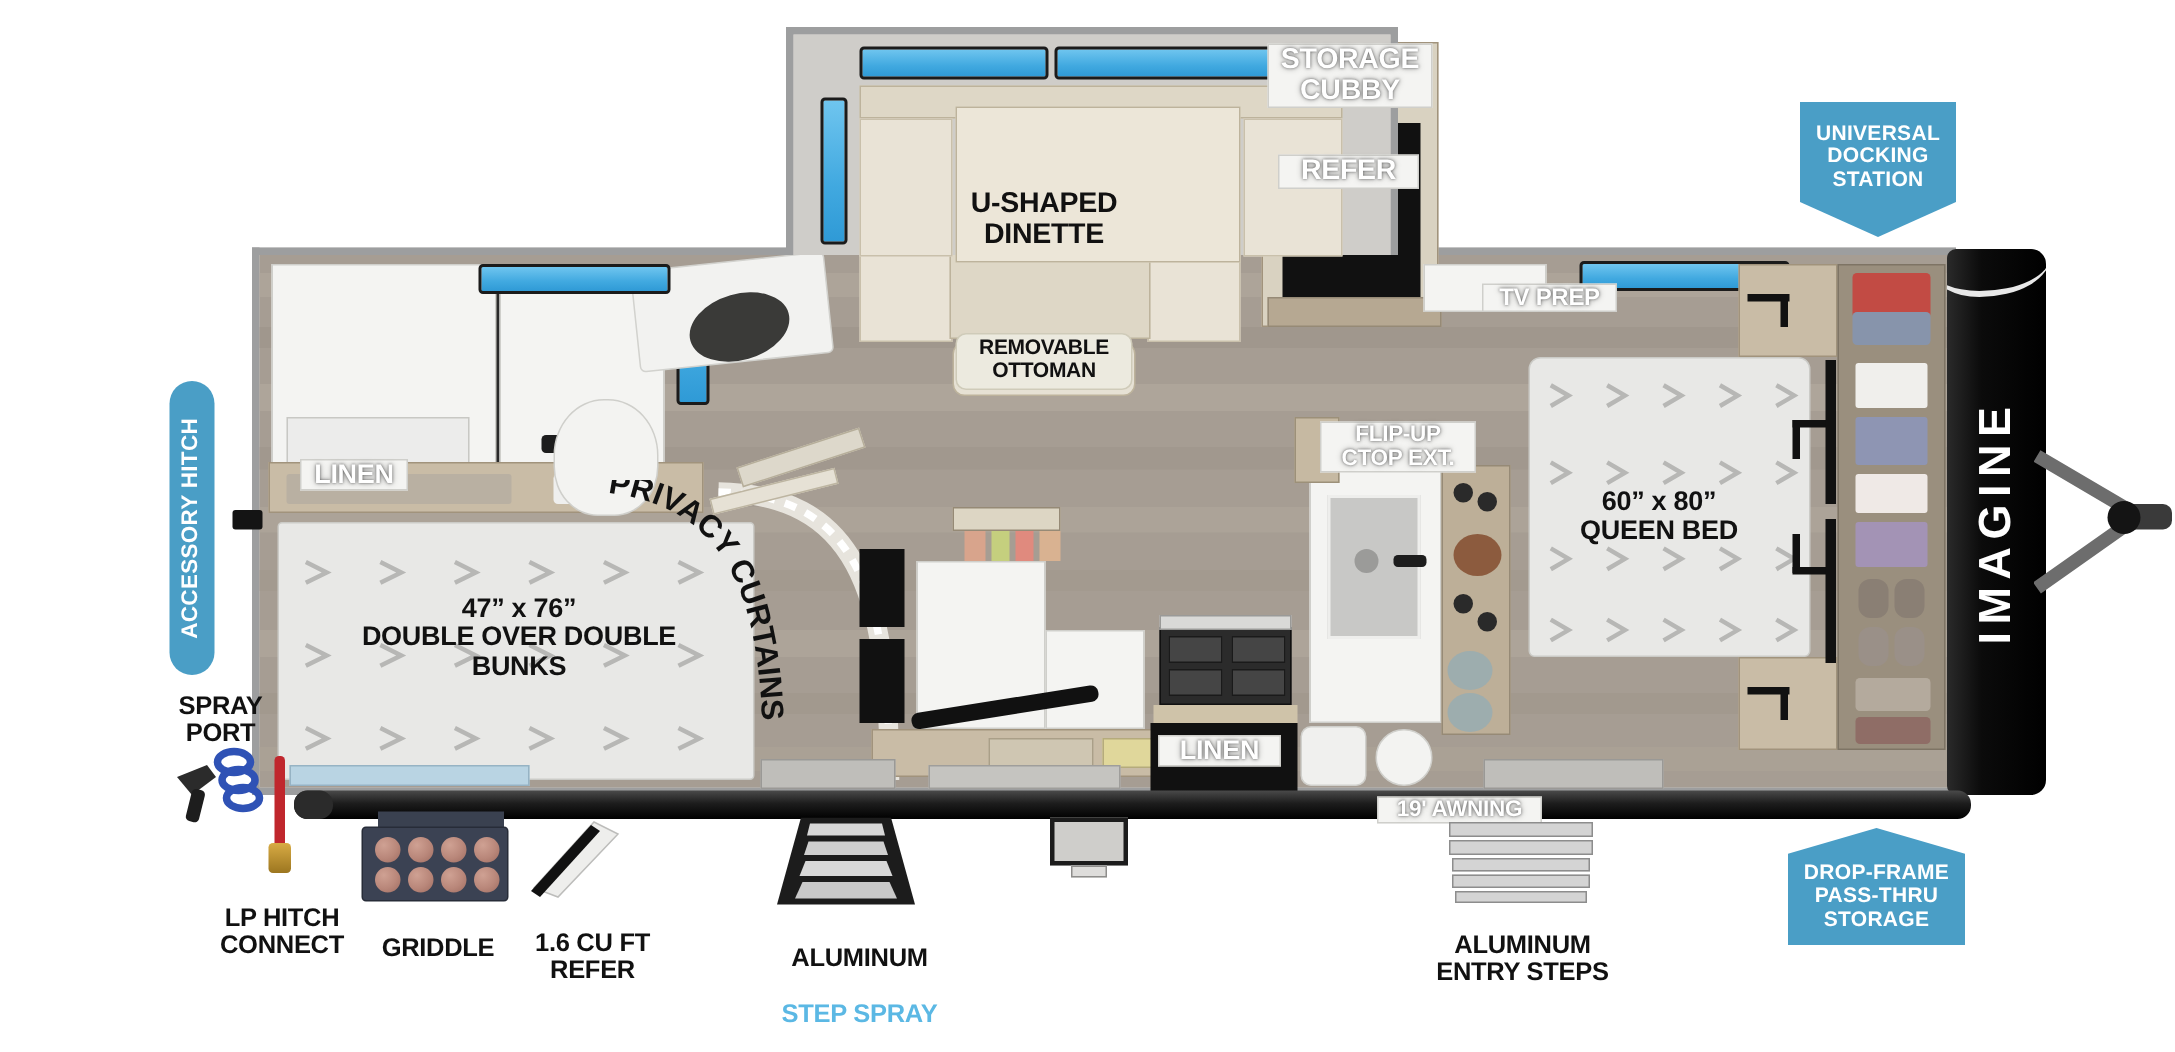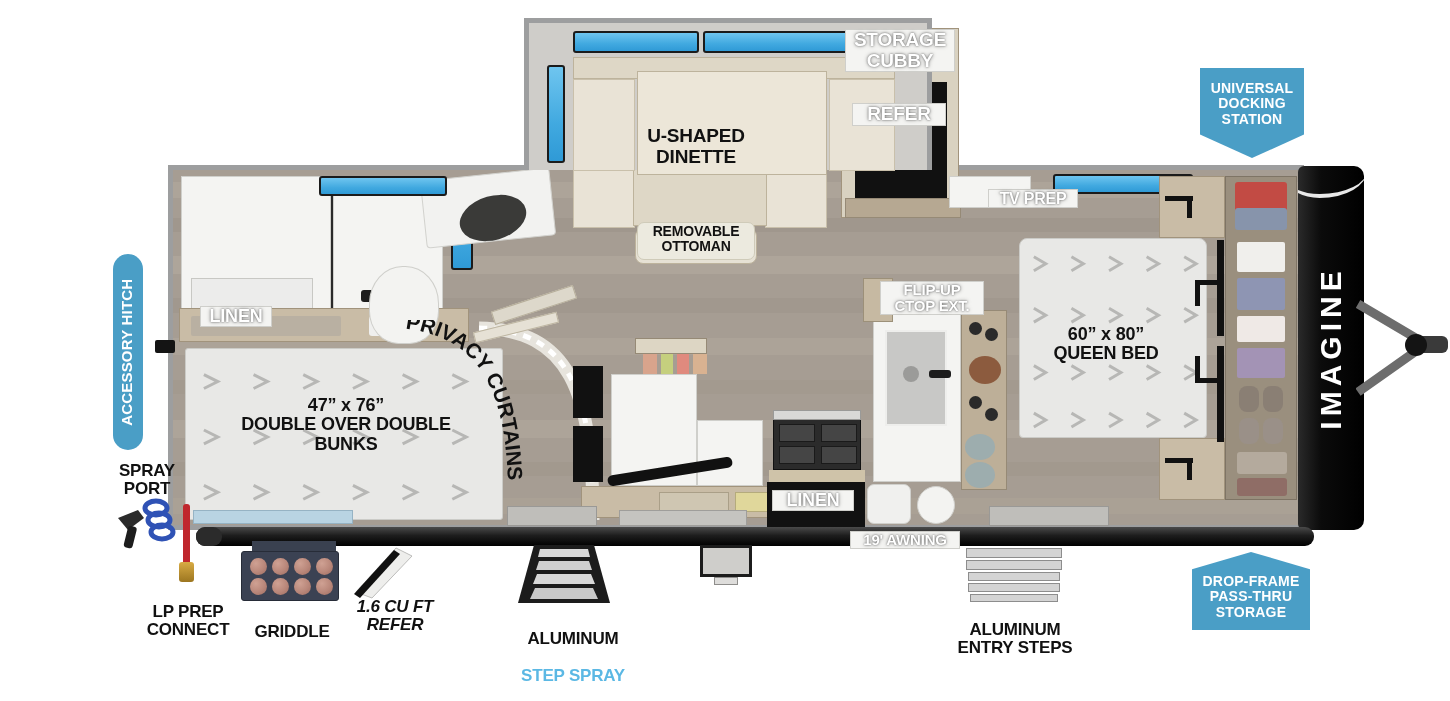--- a/index.html
+++ b/index.html
@@ -380,56 +380,56 @@
   </div>
 
   <svg id="tongue" viewBox="0 0 96 96">
     <path d="M2 4 L70 44 L2 92" fill="none" stroke="#6d6d6d" stroke-width="9"></path>
     <rect x="58" y="36" width="34" height="17" rx="6" fill="#3a3a3a"></rect>
     <circle cx="60" cy="45" r="11" fill="#141414"></circle>
   </svg>
 
   <div id="awning"></div>
   <div id="awning-cap"></div>
-  <div class="lbl white" style="left:850px;top:531px;width:110px;font-size:15px;">19' AWNING</div>
+  <div class="lbl white" style="left:918px;top:531px;width:110px;font-size:15px;">19' AWNING</div>
 
   <svg class="abs" style="left:112px;top:496px;width:86px;height:62px;" viewBox="0 0 86 62">
     <path d="M6 22 L26 14 L32 22 L16 34 Z" fill="#2b2b2b"></path>
     <rect x="14" y="30" width="9" height="22" rx="3" fill="#1d1d1d" transform="rotate(14 18 40)"></rect>
     <g fill="none" stroke="#2f52b5" stroke-width="5">
       <ellipse cx="44" cy="12" rx="11" ry="7"></ellipse>
       <ellipse cx="47" cy="24" rx="11" ry="7"></ellipse>
       <ellipse cx="50" cy="36" rx="11" ry="7"></ellipse>
     </g>
   </svg>
   <div class="lbl dark" style="left:104px;top:462px;width:86px;font-size:17px;">SPRAY
 PORT</div>
 
   <div class="abs" style="left:183px;top:504px;width:7px;height:62px;background:#c0272d;border-radius:3px;"></div>
   <div class="abs" style="left:179px;top:562px;width:15px;height:20px;background:linear-gradient(180deg,#d8ab44,#9c7620);border-radius:3px;"></div>
-  <div class="lbl dark" style="left:140px;top:603px;width:96px;font-size:17px;">LP PREP
+  <div class="lbl dark" style="left:140px;top:603px;width:96px;font-size:17px;">LP HITCH
 CONNECT</div>
 
   <div class="abs" style="left:252px;top:541px;width:84px;height:12px;background:#3a4150;"></div>
   <div class="abs" style="left:241px;top:551px;width:98px;height:50px;background:#3b4253;border:1px solid #272c38;border-radius:3px;"></div>
   <div class="burner" style="left:250px;top:558px;width:17px;height:17px;"></div>
   <div class="burner" style="left:272px;top:558px;width:17px;height:17px;"></div>
   <div class="burner" style="left:294px;top:558px;width:17px;height:17px;"></div>
   <div class="burner" style="left:316px;top:558px;width:17px;height:17px;"></div>
   <div class="burner" style="left:250px;top:578px;width:17px;height:17px;"></div>
   <div class="burner" style="left:272px;top:578px;width:17px;height:17px;"></div>
   <div class="burner" style="left:294px;top:578px;width:17px;height:17px;"></div>
   <div class="burner" style="left:316px;top:578px;width:17px;height:17px;"></div>
   <div class="lbl dark" style="left:242px;top:623px;width:100px;font-size:17px;">GRIDDLE</div>
 
   <svg class="abs" style="left:352px;top:540px;width:66px;height:60px;" viewBox="0 0 66 60">
     <path d="M4 52 L44 8 L60 16 L20 58 Z" fill="#eeeeec" stroke="#bdbdbb"></path>
     <path d="M2 54 L42 10 L48 14 L8 58 Z" fill="#111111"></path>
   </svg>
-  <div class="lbl dark" style="left:346px;top:598px;width:98px;font-size:17px;font-style:italic;">1.6 CU FT
+  <div class="lbl dark" style="left:346px;top:620px;width:98px;font-size:17px;">1.6 CU FT
 REFER</div>
 
   <svg class="abs" style="left:516px;top:545px;width:96px;height:60px;" viewBox="0 0 96 60">
     <path d="M18 0 L78 0 L94 58 L2 58 Z" fill="#1c1c1c"></path>
     <path d="M24 4 L72 4 L74 12 L22 12 Z" fill="#d8d8d8"></path>
     <path d="M23 16 L73 16 L76 25 L20 25 Z" fill="#cfcfcf"></path>
     <path d="M21 29 L75 29 L79 39 L17 39 Z" fill="#d8d8d8"></path>
     <path d="M19 43 L77 43 L82 54 L14 54 Z" fill="#c9c9c9"></path>
   </svg>
   <div class="lbl dark" style="left:512px;top:612px;width:122px;font-size:17px;">

